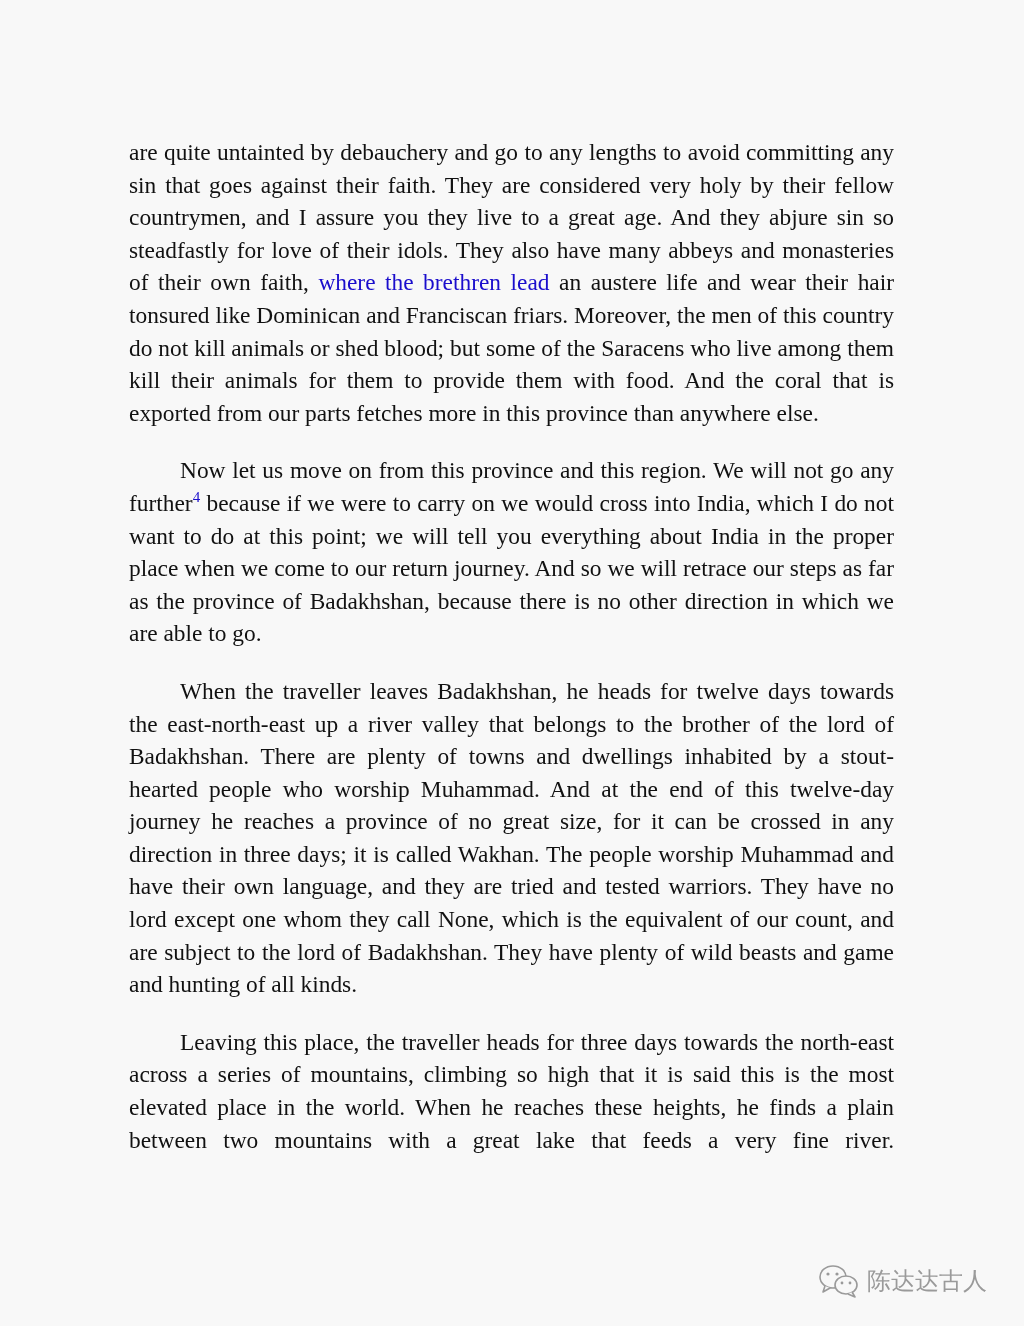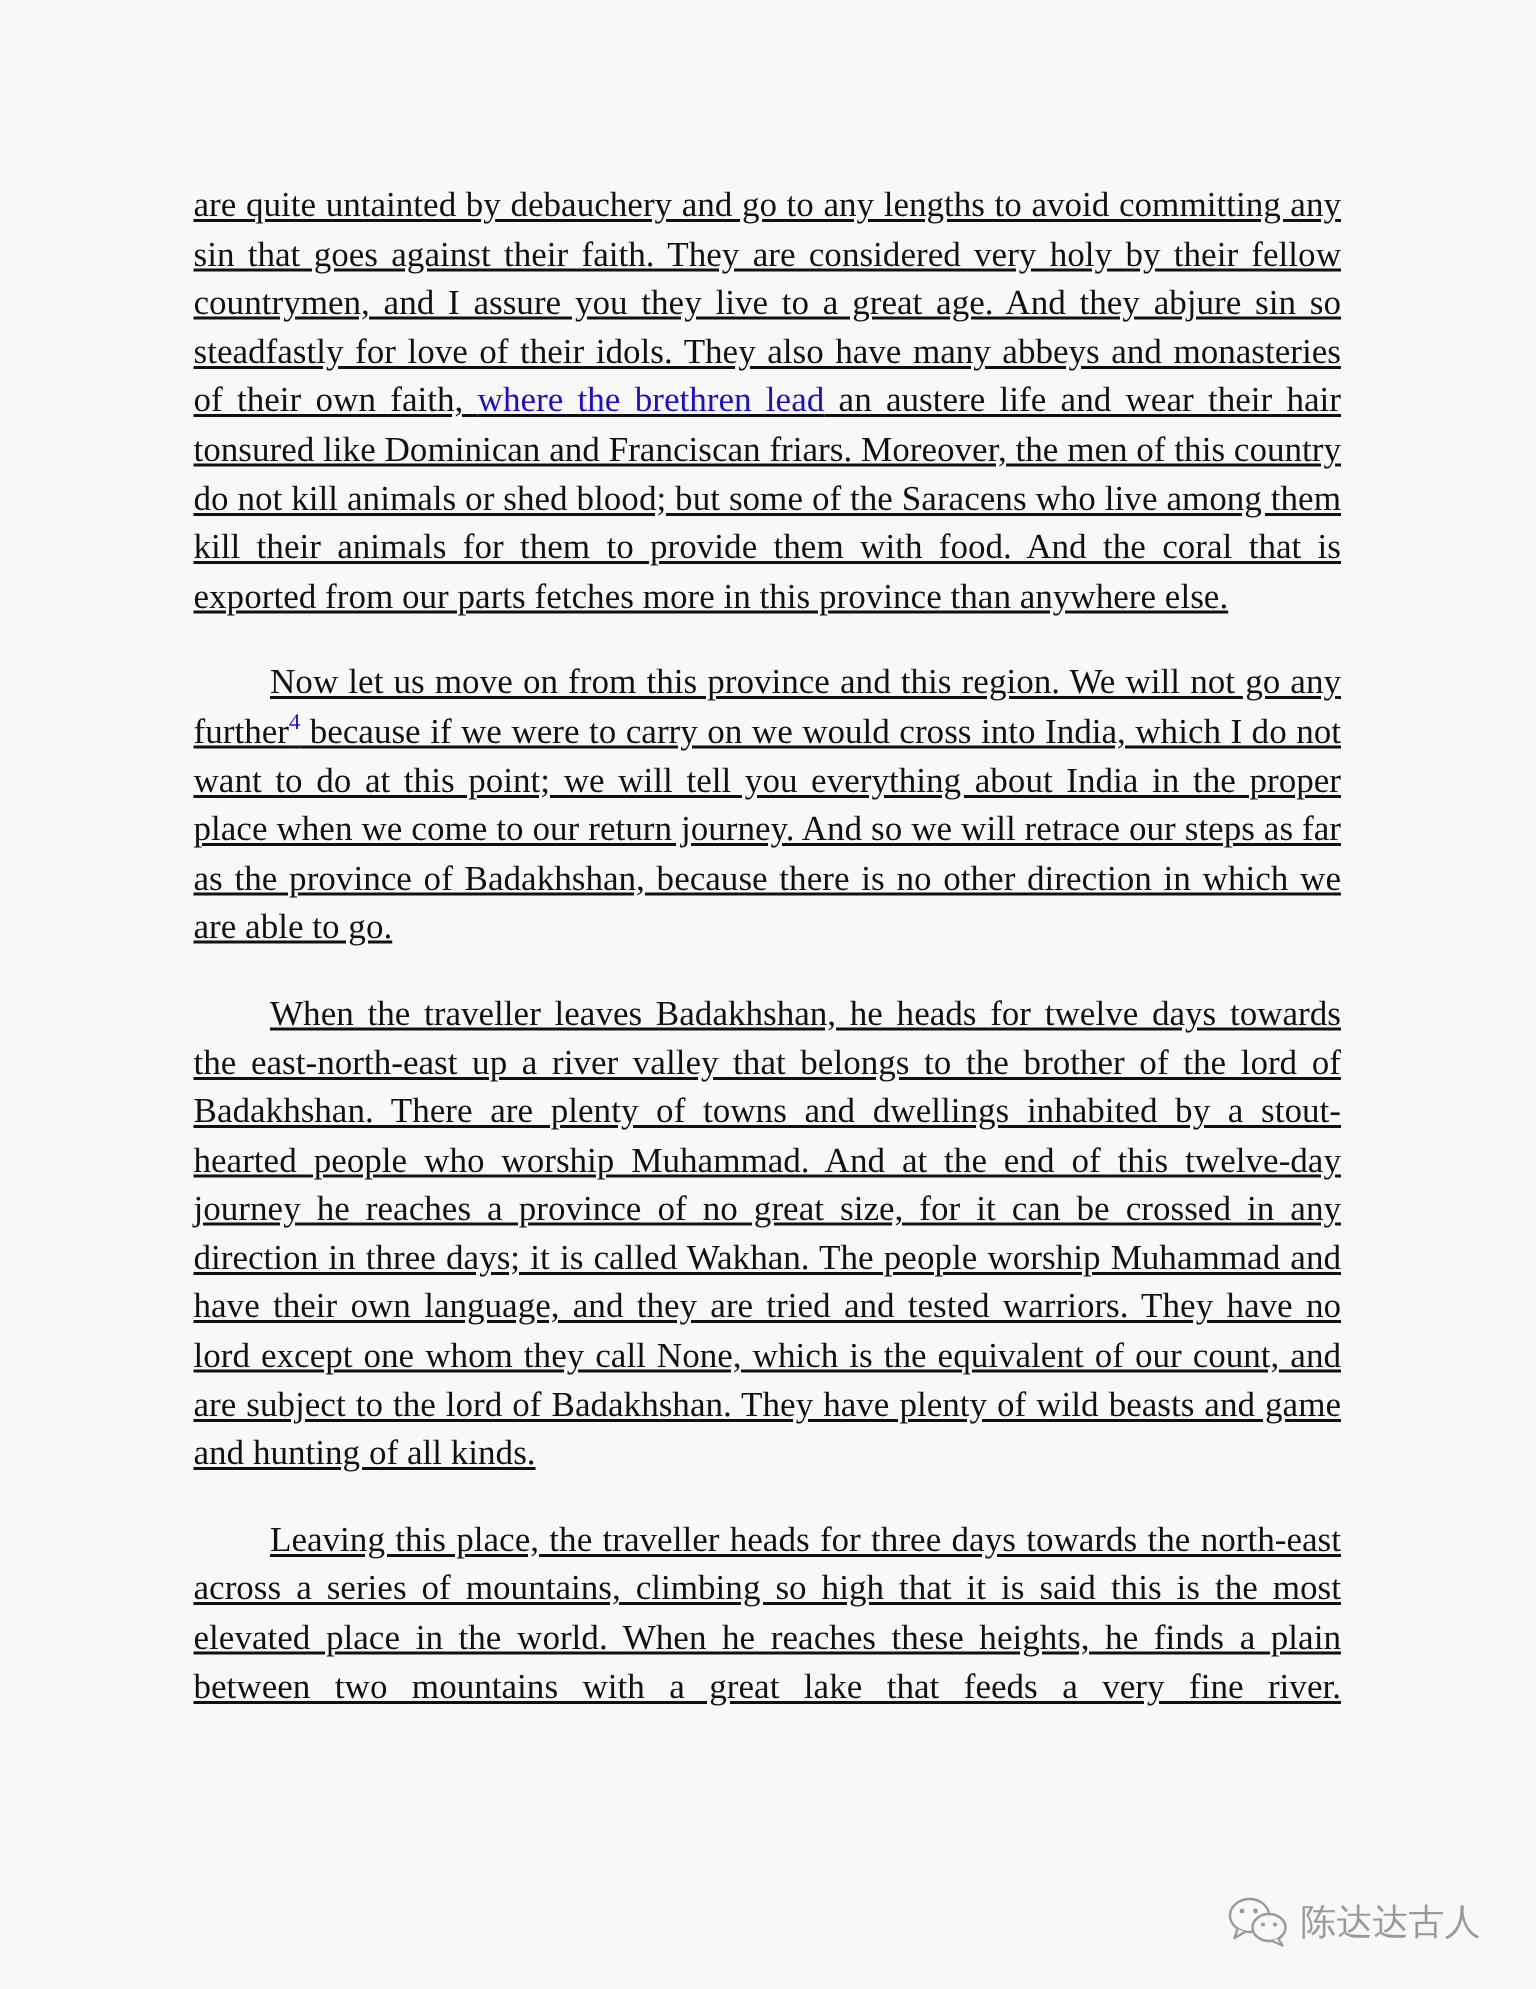--- a/index.html
+++ b/index.html
@@ -6,23 +6,22 @@
   body {
     width: 1024px; height: 1326px;
     background: #f8f8f8;
     position: relative;
     overflow: hidden;
     font-family: "Liberation Serif", serif;
     color: #111;
   }
   .page {
     position: absolute;
-    left: 129px; top: 121px;
+    left: 129px; top: 136px;
     width: 765px;
-    text-decoration: underline;
   }
   p {
     margin: 0 0 25px 0;
     font-size: 23.4px;
     line-height: 32.6px;
     text-align: justify;
     text-align-last: left;
   }
   p.cont { text-indent: 0; }
   p.ind { text-indent: 51px; }

